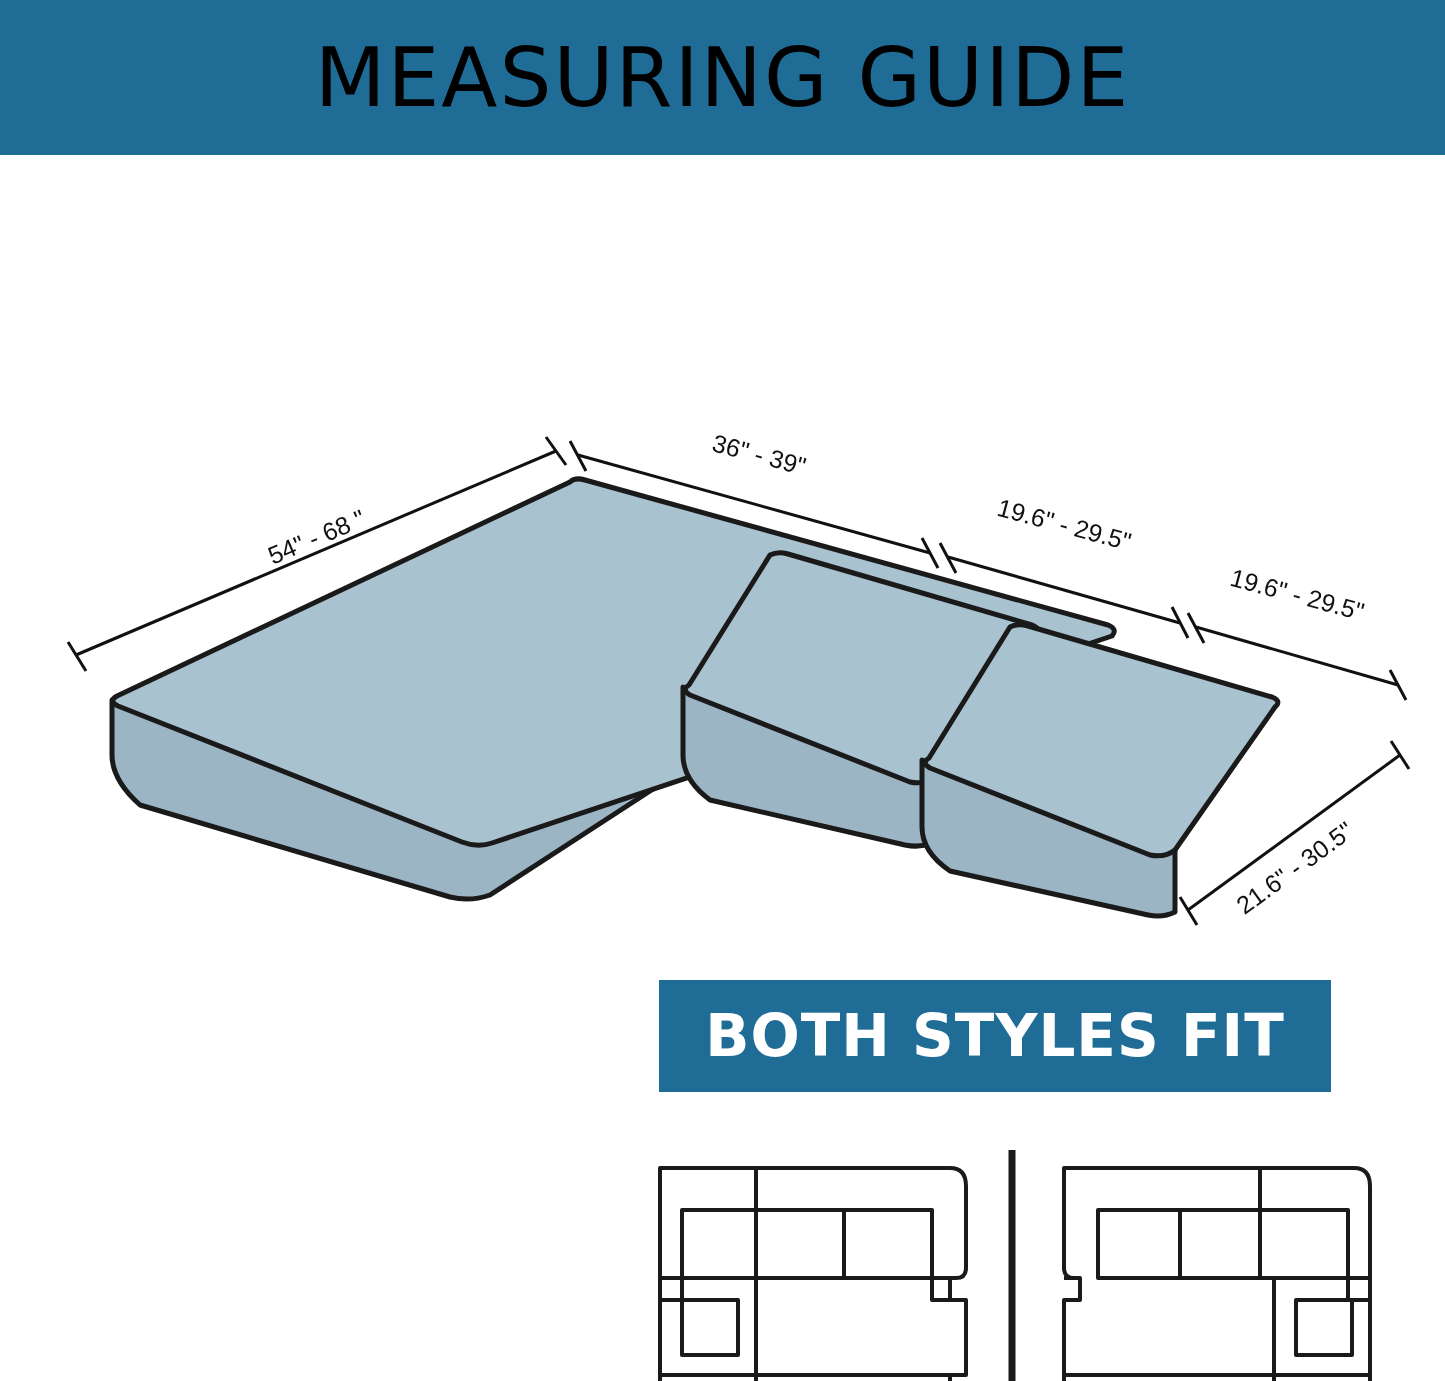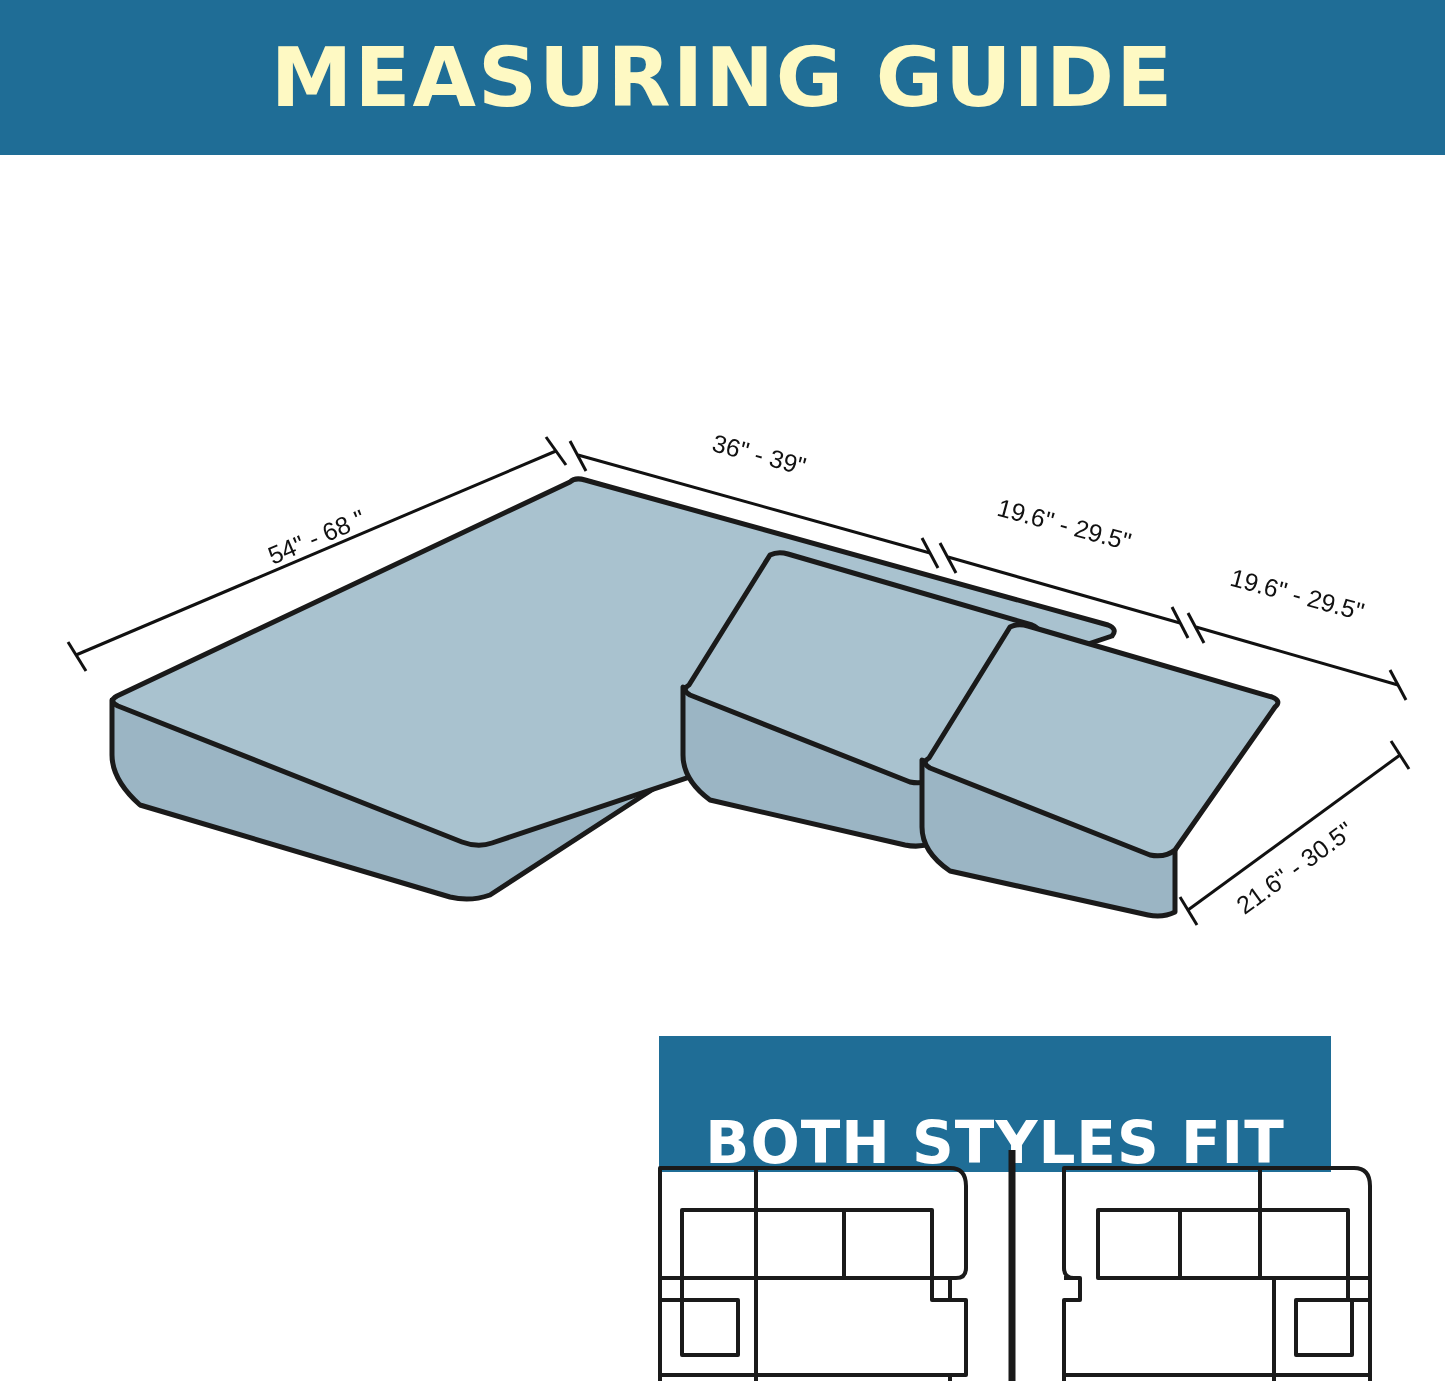--- a/index.html
+++ b/index.html
@@ -19,44 +19,44 @@
     left: 0;
     top: 0;
     width: 1445px;
     height: 155px;
     background: #1f6d96;
     display: flex;
     align-items: center;
     justify-content: center;
   }
   .header-title {
-    color: #fef9c3;
+    color: #000000;
     font-family: "DejaVu Sans", sans-serif;
-    font-weight: bold;
+    font-weight: normal;
     font-size: 82px;
     letter-spacing: 2px;
     line-height: 1;
     text-align: center;
   }
   .diagram-area {
     position: absolute;
     left: 0;
     top: 155px;
     width: 1445px;
     height: 880px;
   }
   .styles-band {
     position: absolute;
     left: 659px;
-    top: 1036px;
+    top: 980px;
     width: 672px;
-    height: 136px;
+    height: 112px;
     background: #1f6d96;
     display: flex;
-    align-items: flex-end;
+    align-items: center;
     justify-content: center;
   }
   .styles-title {
     color: #ffffff;
     font-family: "DejaVu Sans", sans-serif;
     font-weight: bold;
     font-size: 58px;
     letter-spacing: 1px;
     line-height: 1;
     white-space: nowrap;

